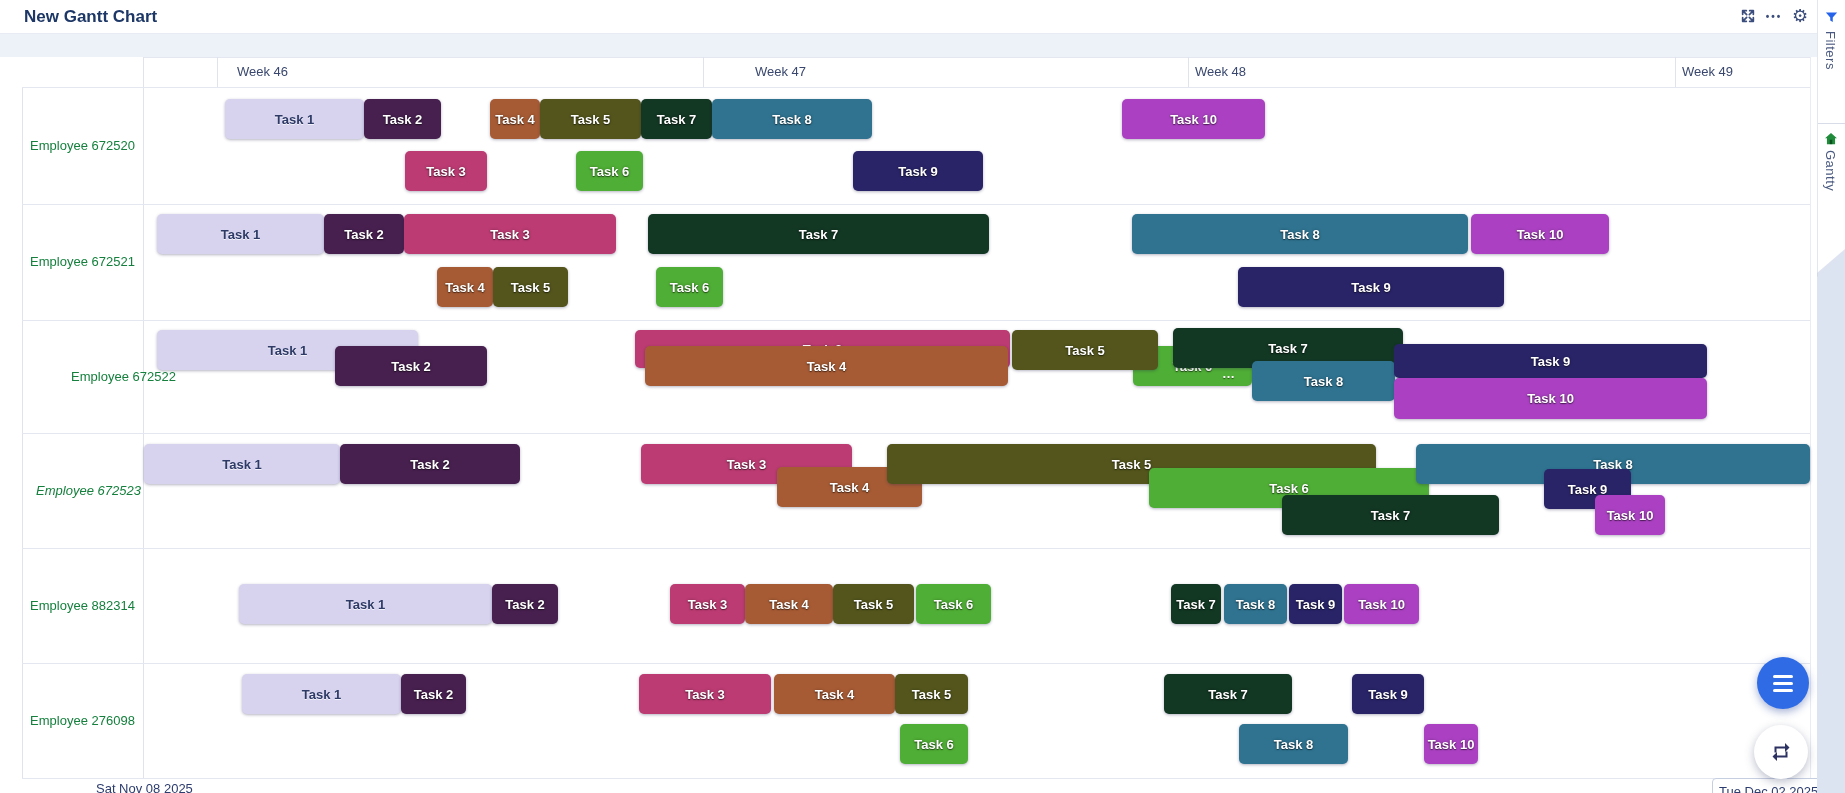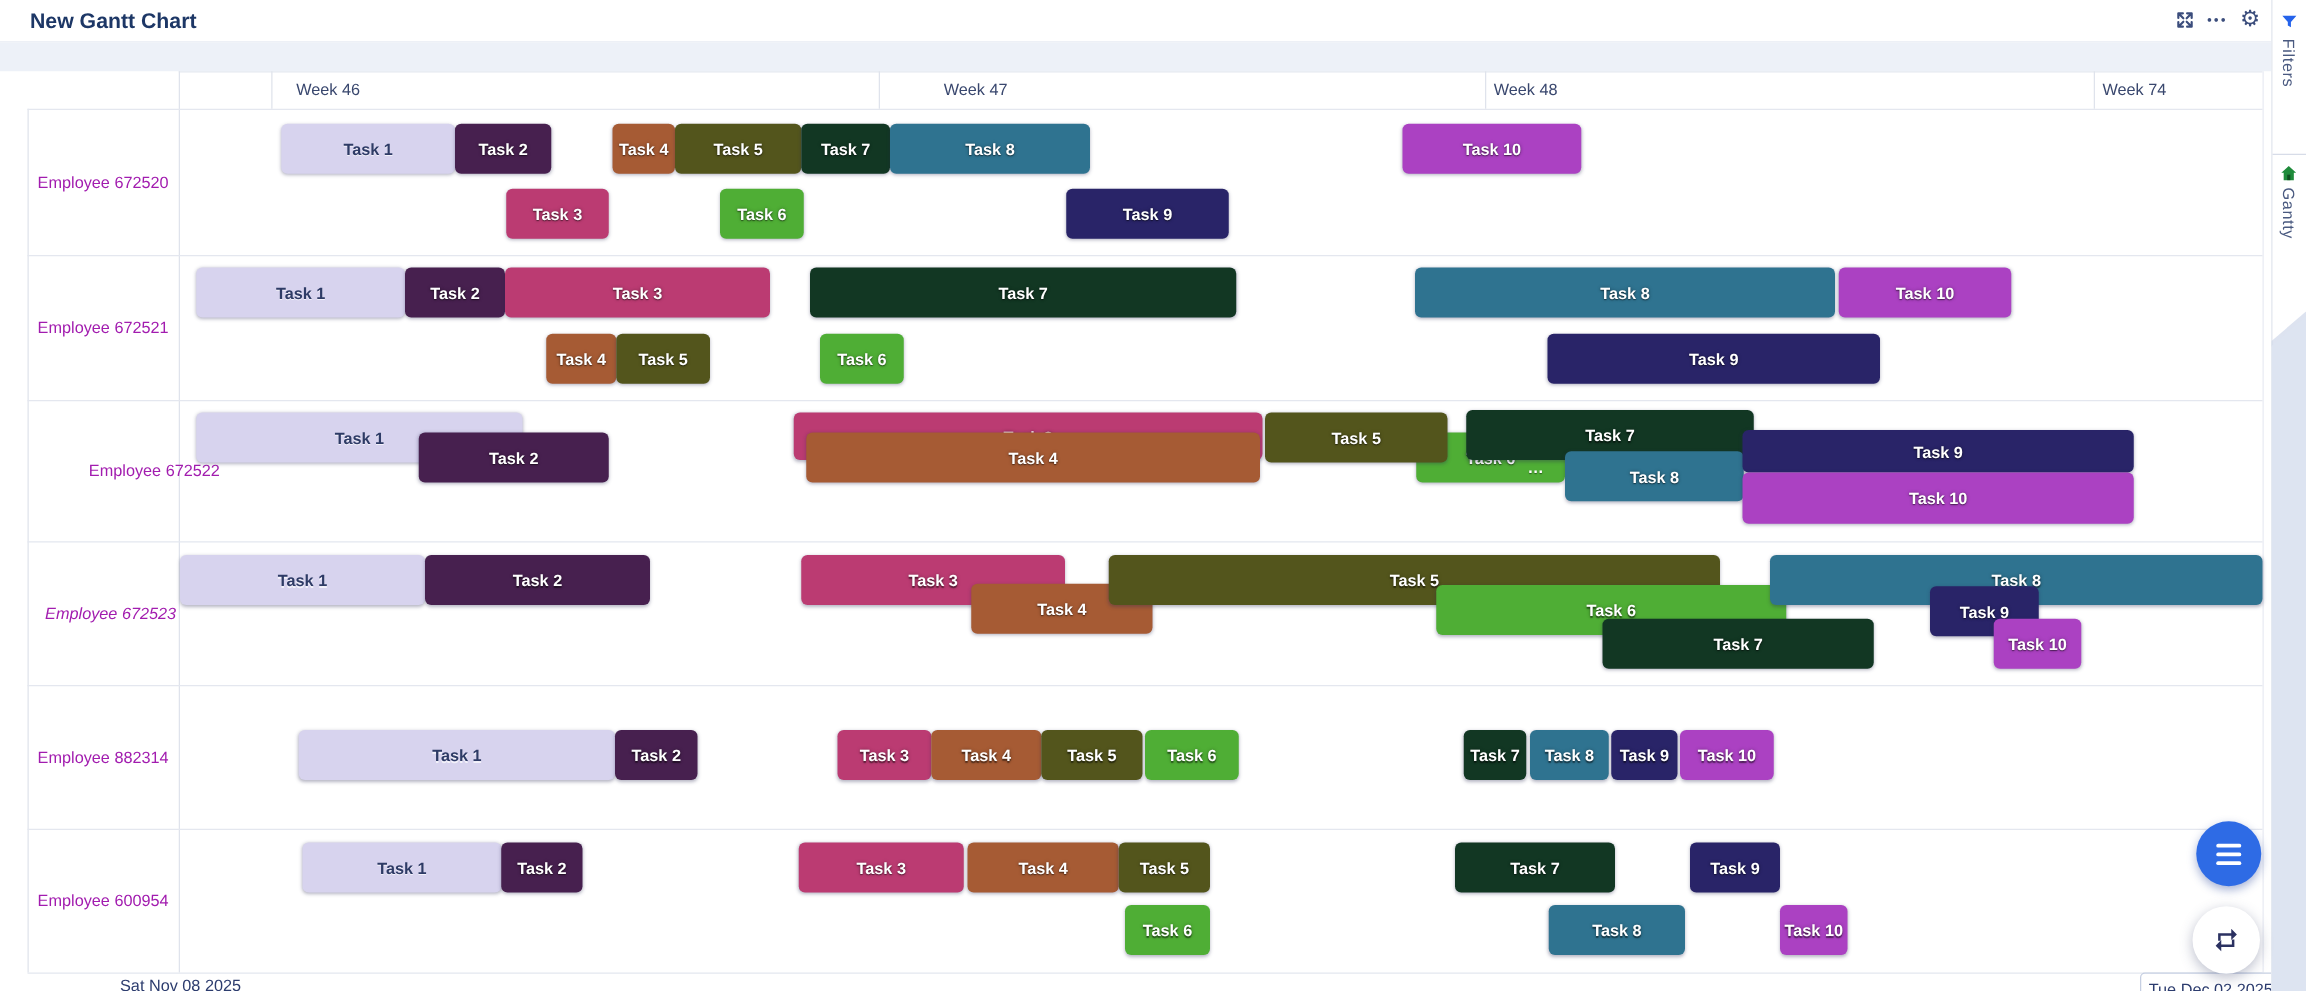--- a/index.html
+++ b/index.html
@@ -8,21 +8,21 @@
   .abs{position:absolute;}
   
   #titlebar{left:0;top:0;width:1845px;height:33px;background:#ffffff;border-bottom:1px solid #e8ebf3;}
   #page-title{left:24px;top:7px;font-size:17px;font-weight:bold;color:#1d3766;text-align:right;}
   #band{left:0;top:34px;width:1817px;height:23px;background:#edf1f8;}
   .tb-icon{top:6px;width:20px;height:20px;color:#3b4d7c;display:flex;align-items:center;justify-content:center;cursor:pointer;}
   
   .hline{background:#e4e7ef;height:1px;}
   .vline{background:#dfe3ec;width:1px;}
   .wk-label{top:64px;font-size:13px;color:#39476e;white-space:nowrap;}
-  .emp-label{font-size:13px;color:#a21caf;width:121px;text-align:center;}
+  .emp-label{font-size:13px;color:#15803d;width:121px;text-align:center;}
   
   .bar{position:absolute;border-radius:5px;display:flex;align-items:center;justify-content:center;
        font-size:13px;font-weight:bold;color:#fff;white-space:nowrap;overflow:hidden;
        text-shadow:0 1px 1px rgba(0,0,0,.5),0 0 3px rgba(0,0,0,.35);
        box-shadow:0 1px 3px rgba(40,40,80,.35);box-sizing:border-box;}
   .bar.c-task1{color:#2e3b66;text-shadow:0 1px 0 rgba(255,255,255,.7);}
   .bar-ellipsis{position:absolute;font-size:13px;font-weight:bold;color:#fff;
        text-shadow:0 1px 1px rgba(0,0,0,.5);}
   
   #date-start{font-size:13px;color:#2c3c6e;white-space:nowrap;}
@@ -74,21 +74,21 @@
       <div class="abs hline" style="left: 22px; top: 548px; width: 1788px;"></div>
       <div class="abs hline" style="left: 22px; top: 663px; width: 1788px;"></div>
       <div class="abs hline" style="left: 22px; top: 778px; width: 1788px;"></div>
       <div class="abs vline" style="left: 217px; top: 57px; height: 30px;"></div>
       <div class="abs wk-label" style="left: 224px; margin-left: 13px;">Week 46</div>
       <div class="abs vline" style="left: 703px; top: 57px; height: 30px;"></div>
       <div class="abs wk-label" style="left: 710px; margin-left: 45px;">Week 47</div>
       <div class="abs vline" style="left: 1188px; top: 57px; height: 30px;"></div>
       <div class="abs wk-label" style="left: 1195px;">Week 48</div>
       <div class="abs vline" style="left: 1675px; top: 57px; height: 30px;"></div>
-      <div class="abs wk-label" style="left: 1682px;">Week 74</div>
+      <div class="abs wk-label" style="left: 1682px;">Week 49</div>
       <div class="abs emp-label" style="left: 22px; top: 138px;">Employee 672520</div>
       <div class="bar c-task1" style="left: 225px; top: 99px; width: 139px; height: 40px; background: rgb(215, 211, 238);">Task 1</div>
       <div class="bar c-task2" style="left: 364px; top: 99px; width: 77px; height: 40px; background: rgb(71, 32, 79);">Task 2</div>
       <div class="bar c-task4" style="left: 490px; top: 99px; width: 50px; height: 40px; background: rgb(166, 91, 52);">Task 4</div>
       <div class="bar c-task5" style="left: 540px; top: 99px; width: 101px; height: 40px; background: rgb(83, 85, 28);">Task 5</div>
       <div class="bar c-task7" style="left: 641px; top: 99px; width: 71px; height: 40px; background: rgb(18, 55, 35);">Task 7</div>
       <div class="bar c-task8" style="left: 712px; top: 99px; width: 160px; height: 40px; background: rgb(47, 115, 144);">Task 8</div>
       <div class="bar c-task10" style="left: 1122px; top: 99px; width: 143px; height: 40px; background: rgb(171, 65, 194);">Task 10</div>
       <div class="bar c-task3" style="left: 405px; top: 151px; width: 82px; height: 40px; background: rgb(187, 59, 114);">Task 3</div>
       <div class="bar c-task6" style="left: 576px; top: 151px; width: 67px; height: 40px; background: rgb(79, 174, 53);">Task 6</div>
@@ -131,21 +131,21 @@
       <div class="bar c-task1" style="left: 239px; top: 584px; width: 253px; height: 40px; background: rgb(215, 211, 238);">Task 1</div>
       <div class="bar c-task2" style="left: 492px; top: 584px; width: 66px; height: 40px; background: rgb(71, 32, 79);">Task 2</div>
       <div class="bar c-task3" style="left: 670px; top: 584px; width: 75px; height: 40px; background: rgb(187, 59, 114);">Task 3</div>
       <div class="bar c-task4" style="left: 745px; top: 584px; width: 88px; height: 40px; background: rgb(166, 91, 52);">Task 4</div>
       <div class="bar c-task5" style="left: 833px; top: 584px; width: 81px; height: 40px; background: rgb(83, 85, 28);">Task 5</div>
       <div class="bar c-task6" style="left: 916px; top: 584px; width: 75px; height: 40px; background: rgb(79, 174, 53);">Task 6</div>
       <div class="bar c-task7" style="left: 1171px; top: 584px; width: 50px; height: 40px; background: rgb(18, 55, 35);">Task 7</div>
       <div class="bar c-task8" style="left: 1224px; top: 584px; width: 63px; height: 40px; background: rgb(47, 115, 144);">Task 8</div>
       <div class="bar c-task9" style="left: 1289px; top: 584px; width: 53px; height: 40px; background: rgb(41, 36, 104);">Task 9</div>
       <div class="bar c-task10" style="left: 1344px; top: 584px; width: 75px; height: 40px; background: rgb(171, 65, 194);">Task 10</div>
-      <div class="abs emp-label" style="left: 22px; top: 713px;">Employee 600954</div>
+      <div class="abs emp-label" style="left: 22px; top: 713px;">Employee 276098</div>
       <div class="bar c-task1" style="left: 242px; top: 674px; width: 159px; height: 40px; background: rgb(215, 211, 238);">Task 1</div>
       <div class="bar c-task2" style="left: 401px; top: 674px; width: 65px; height: 40px; background: rgb(71, 32, 79);">Task 2</div>
       <div class="bar c-task3" style="left: 639px; top: 674px; width: 132px; height: 40px; background: rgb(187, 59, 114);">Task 3</div>
       <div class="bar c-task4" style="left: 774px; top: 674px; width: 121px; height: 40px; background: rgb(166, 91, 52);">Task 4</div>
       <div class="bar c-task5" style="left: 895px; top: 674px; width: 73px; height: 40px; background: rgb(83, 85, 28);">Task 5</div>
       <div class="bar c-task7" style="left: 1164px; top: 674px; width: 128px; height: 40px; background: rgb(18, 55, 35);">Task 7</div>
       <div class="bar c-task9" style="left: 1352px; top: 674px; width: 72px; height: 40px; background: rgb(41, 36, 104);">Task 9</div>
       <div class="bar c-task6" style="left: 900px; top: 724px; width: 68px; height: 40px; background: rgb(79, 174, 53);">Task 6</div>
       <div class="bar c-task8" style="left: 1239px; top: 724px; width: 109px; height: 40px; background: rgb(47, 115, 144);">Task 8</div>
       <div class="bar c-task10" style="left: 1424px; top: 724px; width: 54px; height: 40px; background: rgb(171, 65, 194);">Task 10</div>

